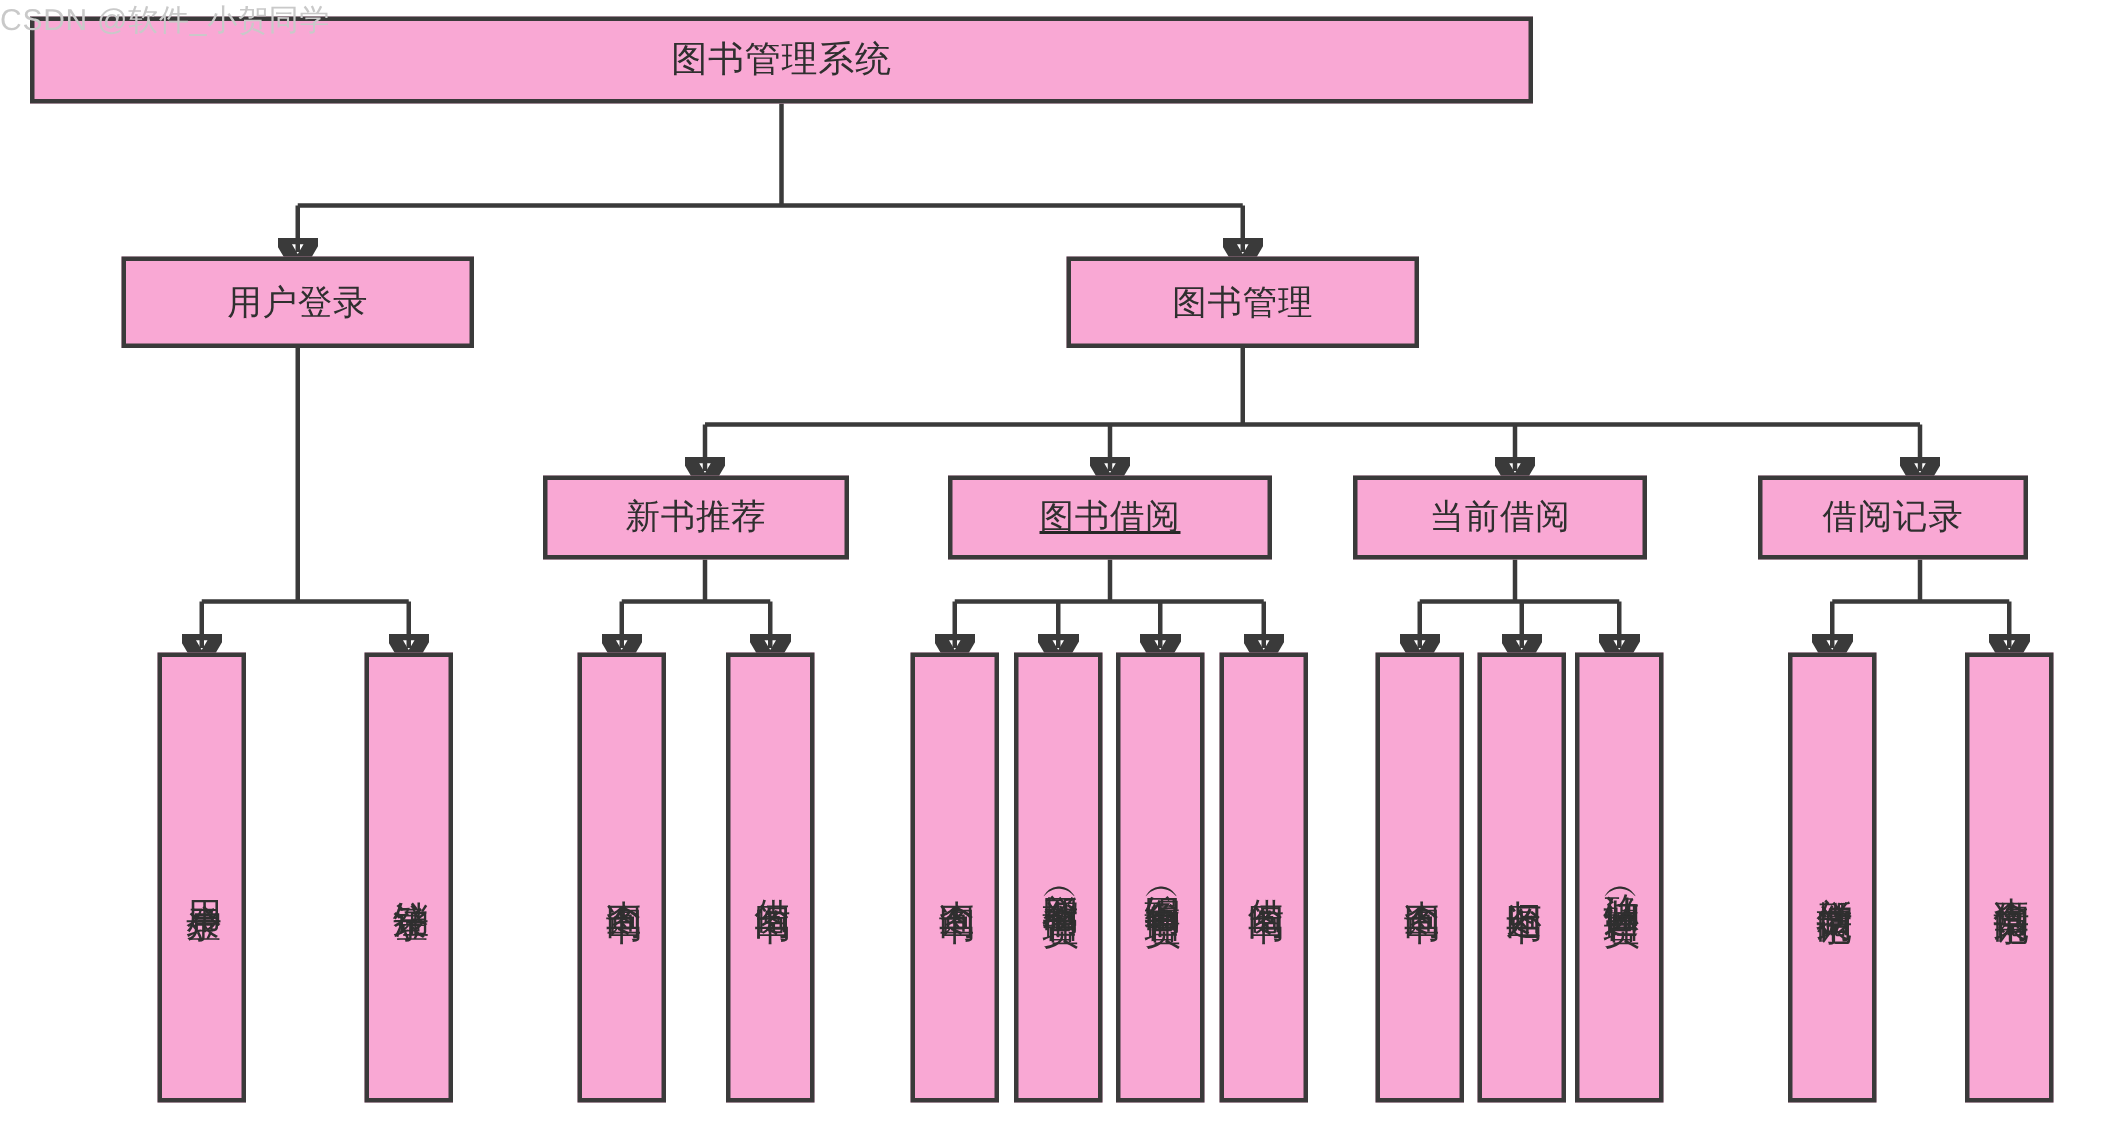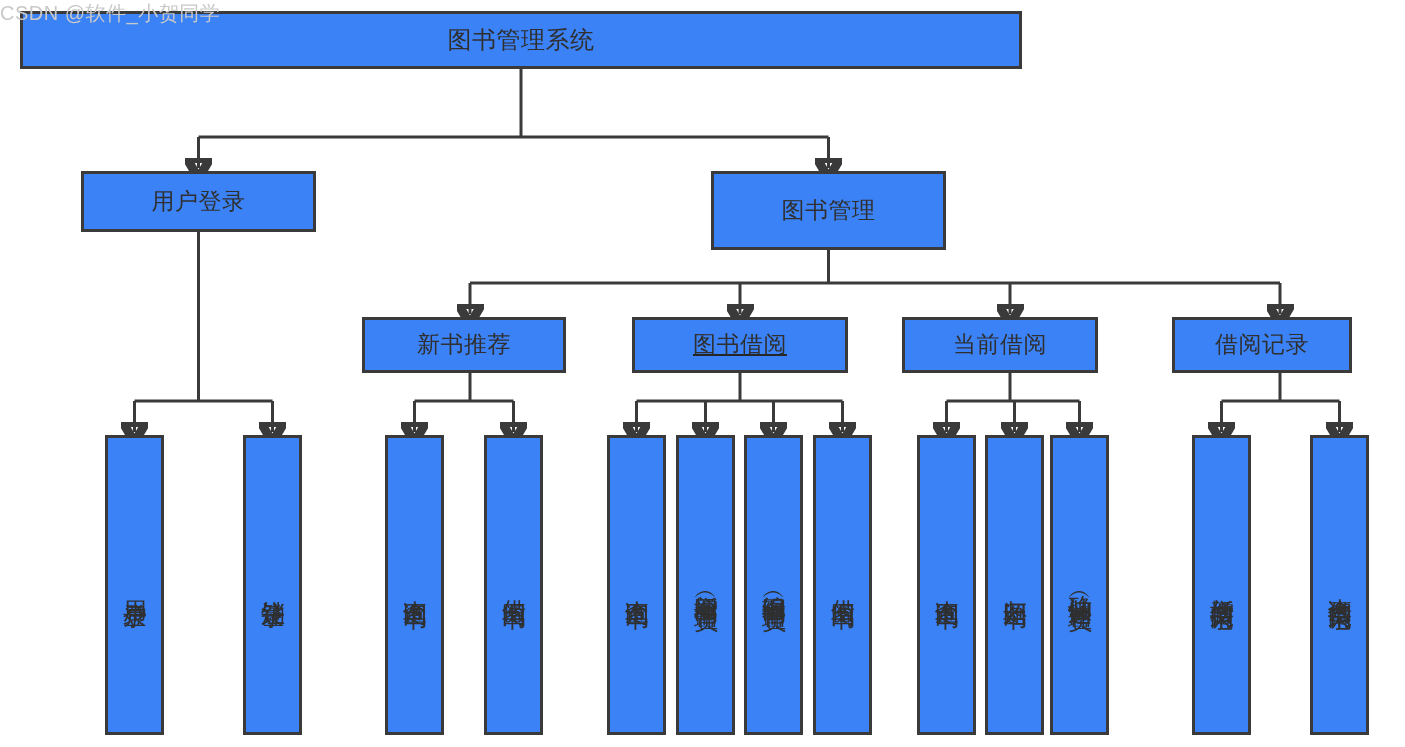--- a/index.html
+++ b/index.html
@@ -9,21 +9,21 @@
     font-family:"Liberation Sans","DejaVu Sans",sans-serif;
     color:#262626;
   }
   #diagram-root{position:relative;width:1405px;height:747px;background:#ffffff;}
 
   svg.connectors{position:absolute;left:0;top:0;width:1405px;height:747px;}
   svg.connectors line, svg.connectors path{stroke:#3a3a3a;stroke-width:3;fill:none;}
 
   .node{
     position:absolute;box-sizing:border-box;
-    background:#3b82f6;border:3px solid #3a3a3a;
+    background:#f9a8d4;border:3px solid #3a3a3a;
     display:flex;align-items:center;justify-content:center;
     text-align:center;
   }
   .node .label{
     color:#2f2f2f;line-height:1.12;letter-spacing:.5px;
     white-space:pre-wrap;
   }
   
   .node.horiz .label{font-size:23px;}
   .node.level1 .label{font-size:24px;}
@@ -87,21 +87,21 @@
       </g>
   </svg>
 
   <div id="node-layer">
       <div class="node level1 horiz" style="left: 20px; top: 11px; width: 1002px; height: 58px;">
         <span class="label">图书管理系统</span>
       </div>
       <div class="node level2 horiz" style="left: 81px; top: 171px; width: 235px; height: 61px;">
         <span class="label">用户登录</span>
       </div>
-      <div class="node level2 horiz" style="left: 711px; top: 171px; width: 235px; height: 79px;">
+      <div class="node level2 horiz" style="left: 711px; top: 171px; width: 235px; height: 61px;">
         <span class="label">图书管理</span>
       </div>
       <div class="node level3 horiz" style="left: 362px; top: 317px; width: 204px; height: 56px;">
         <span class="label">新书推荐</span>
       </div>
       <div class="node level3 horiz" style="left: 632px; top: 317px; width: 216px; height: 56px; text-decoration: underline;">
         <span class="label">图书借阅</span>
       </div>
       <div class="node level3 horiz" style="left: 902px; top: 317px; width: 196px; height: 56px; text-align: right;">
         <span class="label">当前借阅</span>

